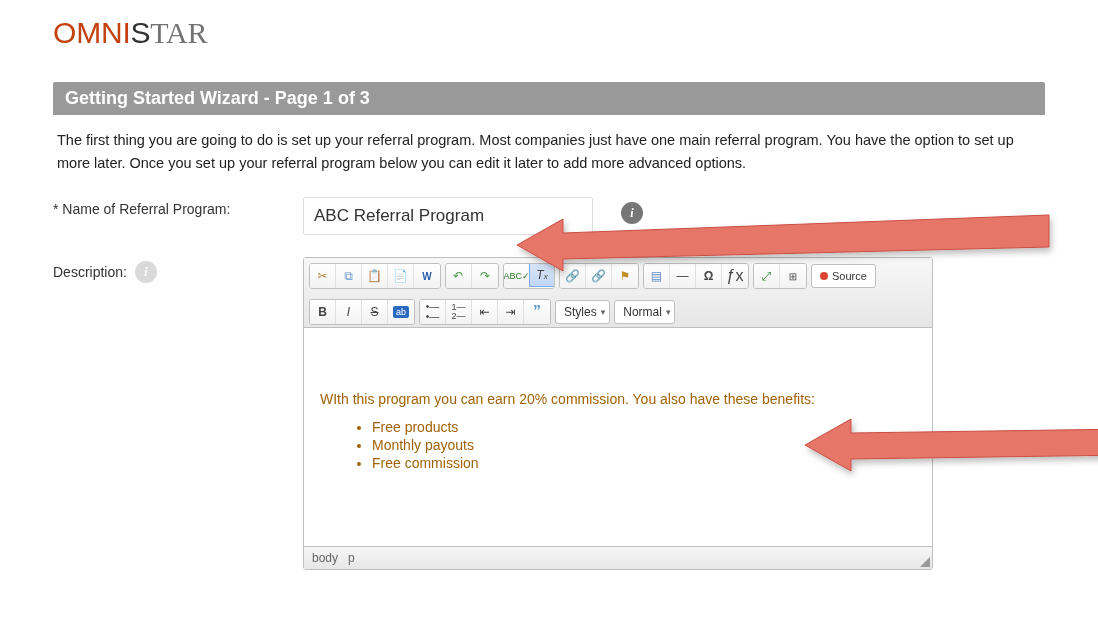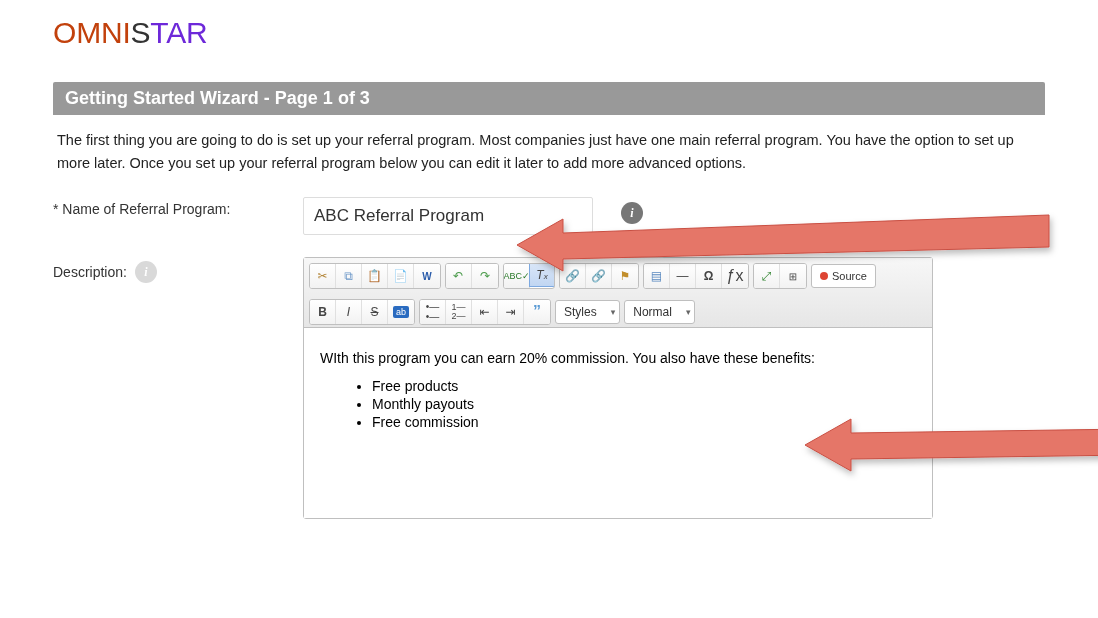--- a/index.html
+++ b/index.html
@@ -22,21 +22,21 @@
   }
   .logo-text {
     font-size: 30px;
     font-weight: 400;
     letter-spacing: -0.2px;
     font-family: "Arial Narrow", Arial, sans-serif;
     line-height: 1;
   }
   .logo-omni { color: #c2410c; }
   .logo-s { color: #333; }
-  .logo-tar { color: #6d28d9; }
+  .logo-tar { color: #737373; font-family: Liberation Serif, serif; }
   .logo-sub {
     font-size: 8px;
     letter-spacing: 1.6px;
     color: #555;
     font-weight: 700;
     margin-top: -2px;
   }
 
   
   .header-bar {
@@ -149,44 +149,45 @@
     display: flex;
     align-items: center;
     background: #fff;
     border: 1px solid #bfbfbf;
     border-radius: 3px;
     height: 24px;
     padding: 0 4px 0 8px;
     font-size: 12px;
     color: #333;
     cursor: pointer;
-    gap: 14px;
+    gap: 4px;
   }
   .tb-combo .caret {
     font-size: 9px; color: #666;
   }
   .tb-source {
     display: flex;
     align-items: center;
     background: #fff;
     border: 1px solid #bfbfbf;
     border-radius: 3px;
     height: 24px;
     padding: 0 8px;
     font-size: 11px;
     color: #333;
     gap: 4px;
     cursor: pointer;
   }
   .editor-body {
     background: #fff;
     min-height: 190px;
-    padding: 22px 16px 16px;
+    padding: 35px 16px 16px;
     font-size: 14px;
-    color: #000000;
+    color: #a16207;
+    margin-top: 28px;
   }
   .editor-body p { margin-bottom: 12px; }
   .editor-body ul { padding-left: 52px; }
   .editor-body li { margin: 2px 0; list-style: disc; }
   .editor-path {
     background: linear-gradient(#f7f7f7, #e6e6e6);
     border-top: 1px solid #bfbfbf;
     padding: 4px 8px;
     font-size: 12px;
     color: #666;
@@ -363,20 +364,25 @@
 
         <div class="editor-body">
           <p>WIth this program you can earn 20% commission. You also have these benefits:</p>
           <ul>
             <li>Free products</li>
             <li>Monthly payouts</li>
             <li>Free commission</li>
           </ul>
         </div>
 
+        <div class="editor-path">
+          <span>body</span>
+          <span>p</span>
+          <div class="resize-handle"></div>
+        </div>
       </div>
 
     </div>
   </div>
 
   <svg class="arrow-svg" style="left:460px; top:195px;" width="560" height="80">
     <defs>
       <filter id="sh1" x="-20%" y="-20%" width="160%" height="200%">
         <feDropShadow dx="2" dy="4" stdDeviation="3" flood-color="#000" flood-opacity="0.25"></feDropShadow>
       </filter>

